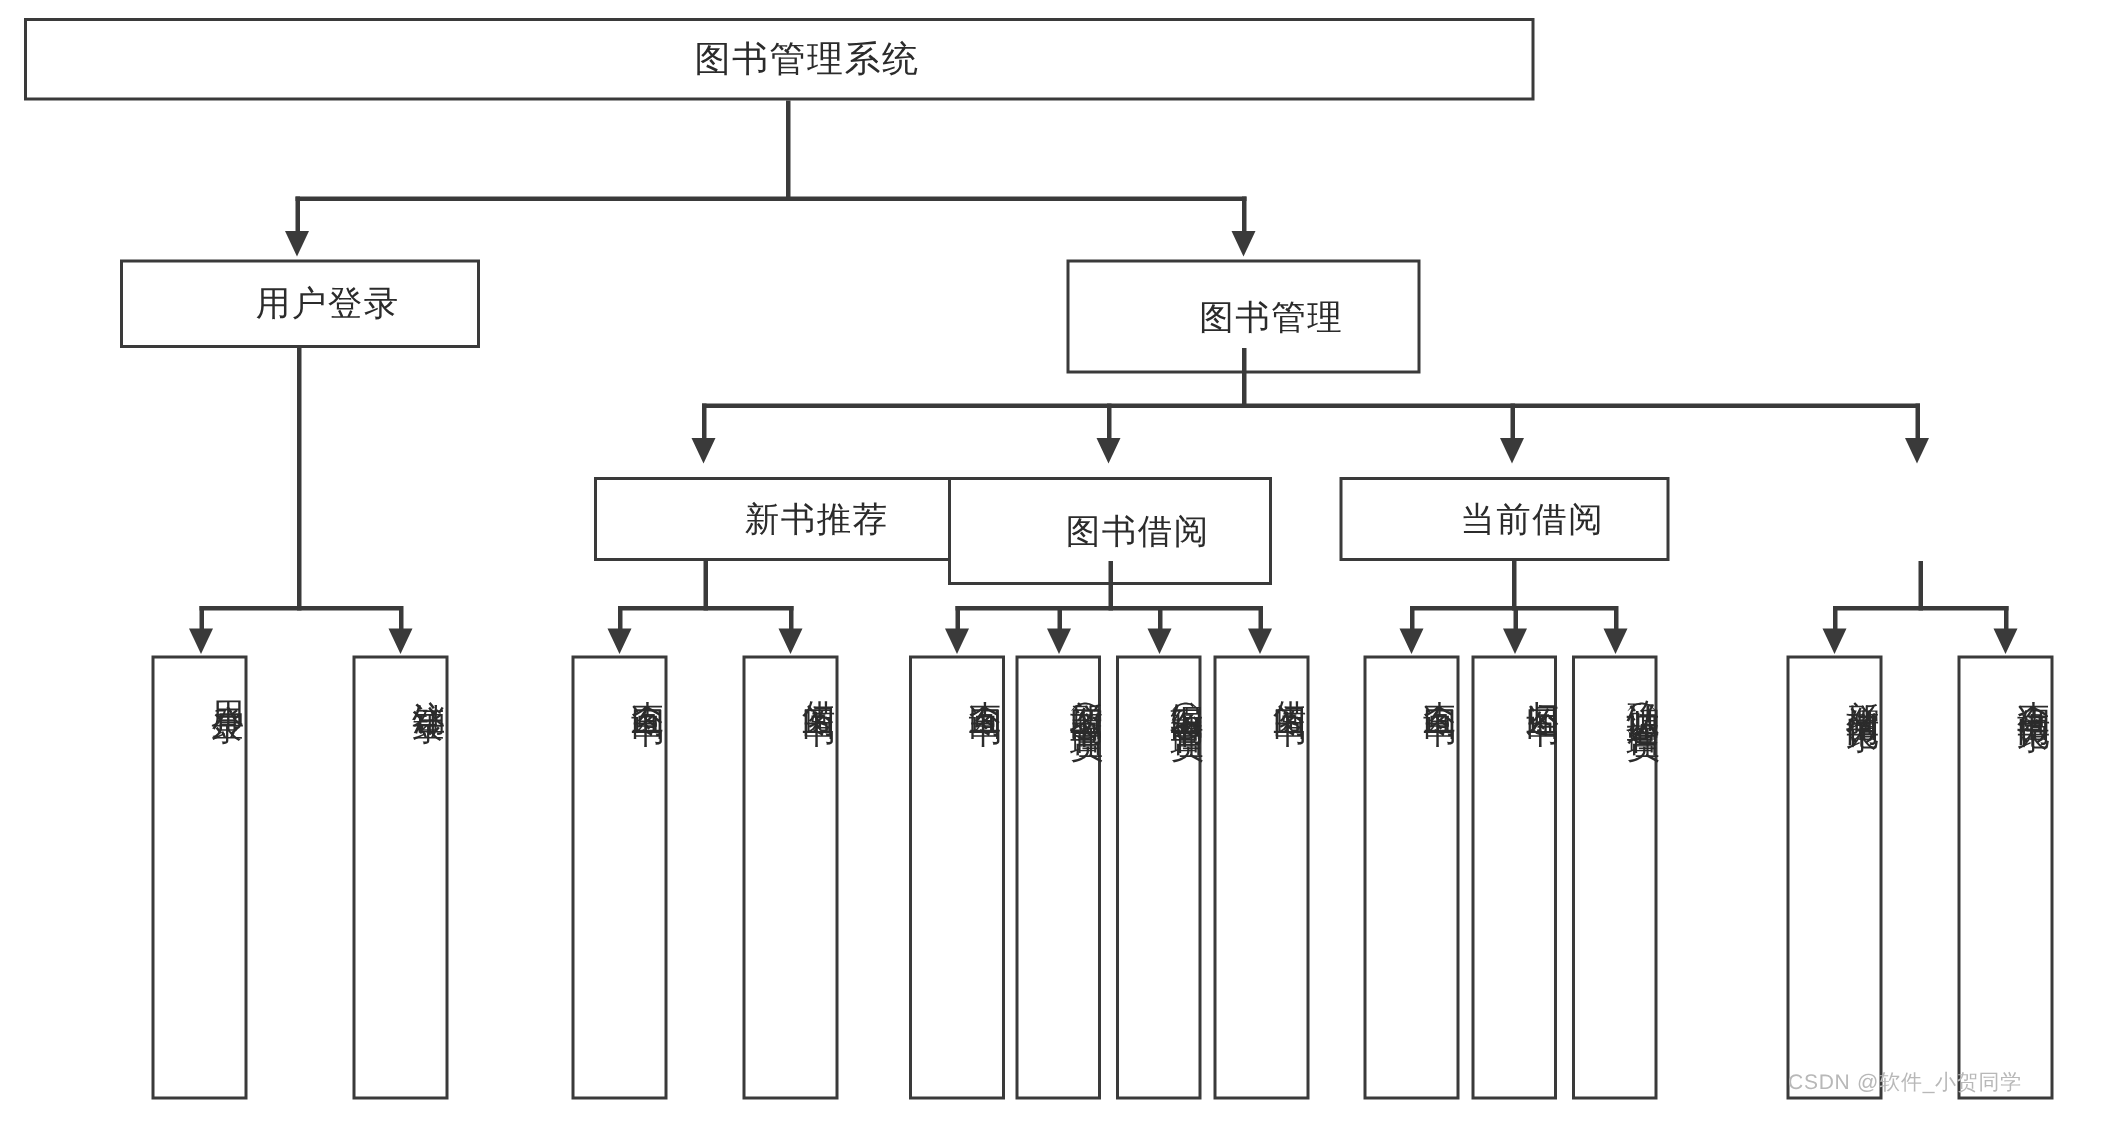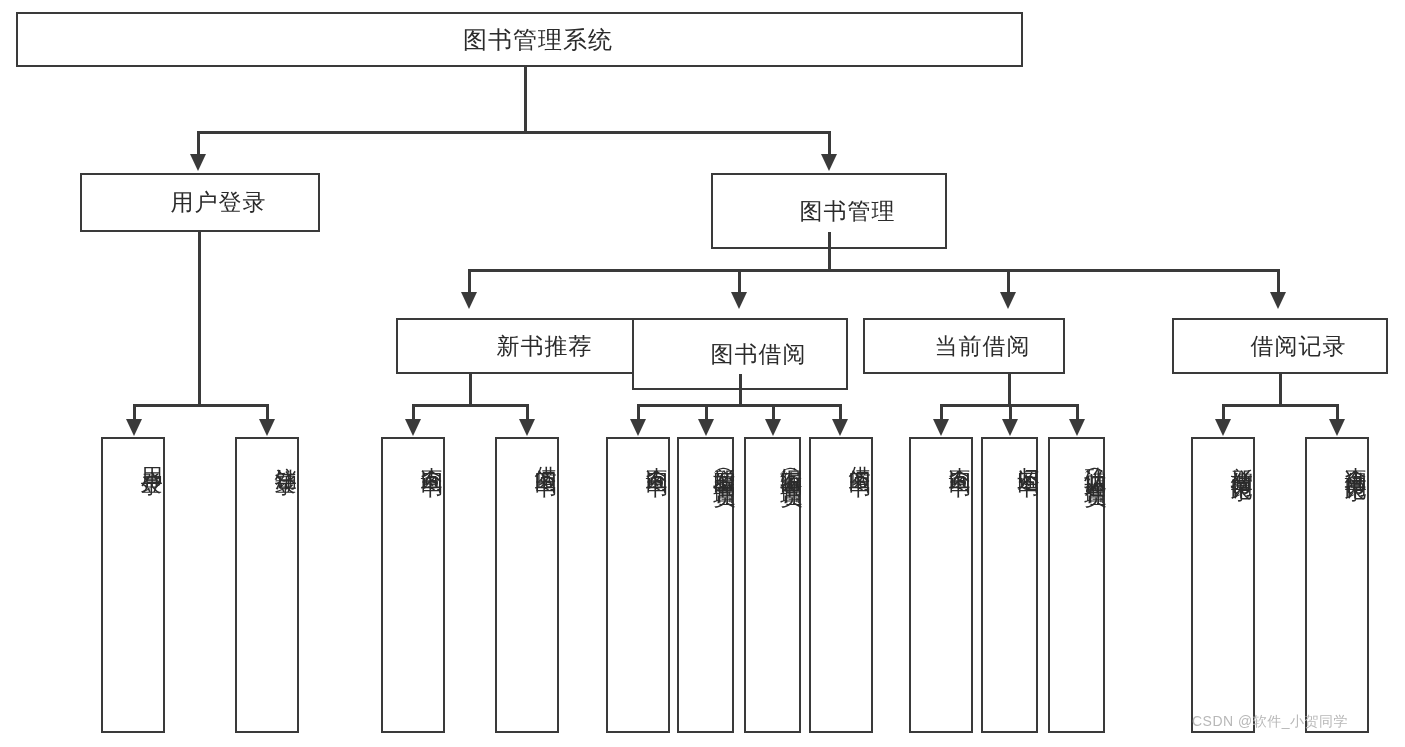--- a/index.html
+++ b/index.html
@@ -108,25 +108,22 @@
   <div class="arrow" style="left:1000px;top:292px;"></div>
   <div class="vline" style="left:1277px;top:269px;height:25px;"></div>
   <div class="arrow" style="left:1270px;top:292px;"></div>
 
   <div class="node horiz" style="left:372px;top:318px;width:260px;height:56px;margin-left:24px;">
     <span>新书推荐</span>
   </div>
   <div class="node horiz" style="left:632px;top:318px;width:216px;height:72px;">
     <span>图书借阅</span>
   </div>
-  <div class="node horiz" style="left:863px;top:318px;width:202px;height:56px;">
+  <div class="node horiz" style="left:893px;top:318px;width:220px;height:56px;">
     <span>当前借阅</span>
-  </div>
-  <div class="node horiz" style="left:1172px;top:318px;width:216px;height:56px;">
-    <span>借阅记录</span>
   </div>
 
   <div class="vline" style="left:469px;top:374px;height:33px;"></div>
   <div class="hline" style="left:412px;top:404px;width:117px;"></div>
   <div class="vline" style="left:412px;top:404px;height:17px;"></div>
   <div class="arrow" style="left:405px;top:419px;"></div>
   <div class="vline" style="left:526px;top:404px;height:17px;"></div>
   <div class="arrow" style="left:519px;top:419px;"></div>
 
   <div class="vline" style="left:739px;top:374px;height:33px;"></div>

